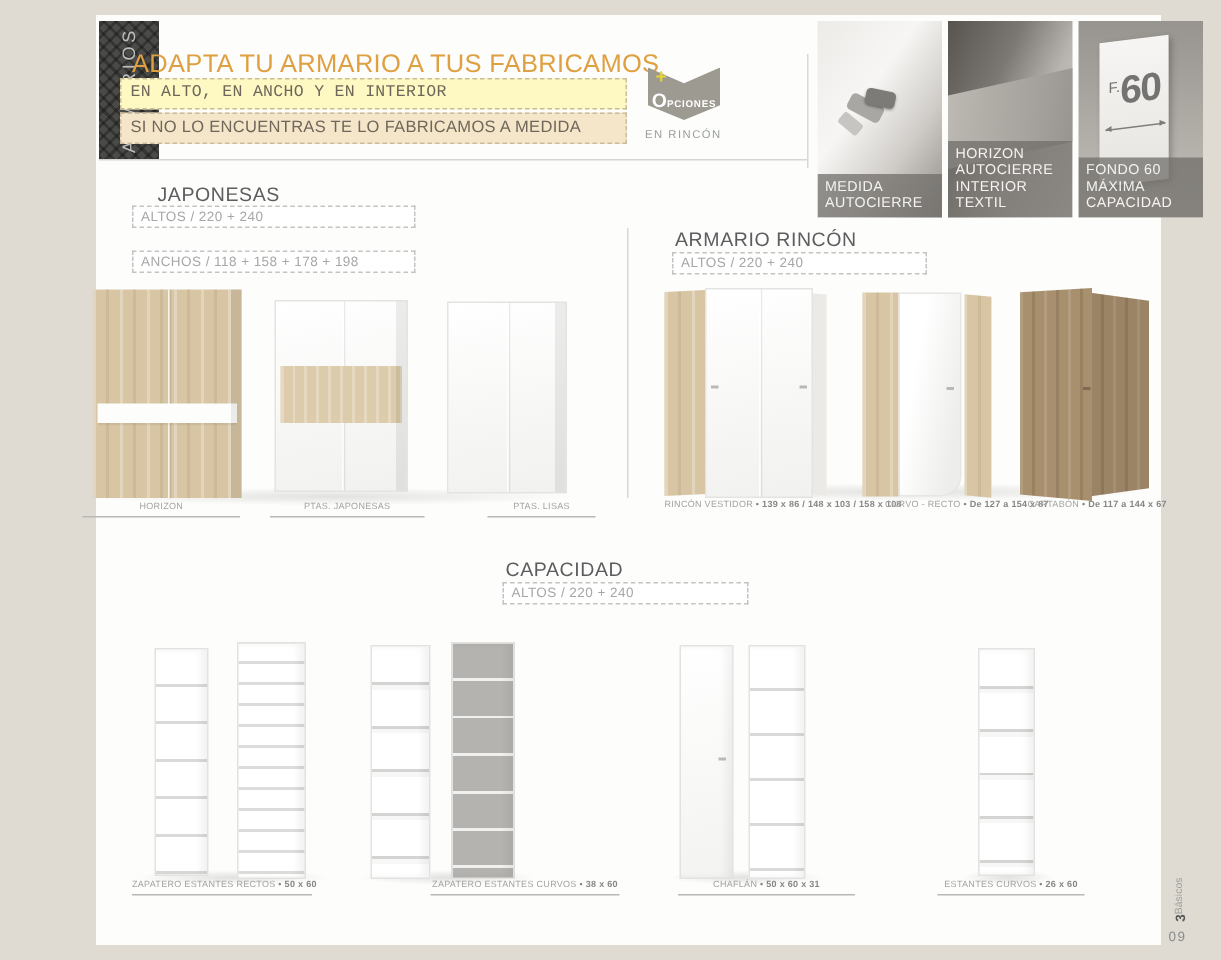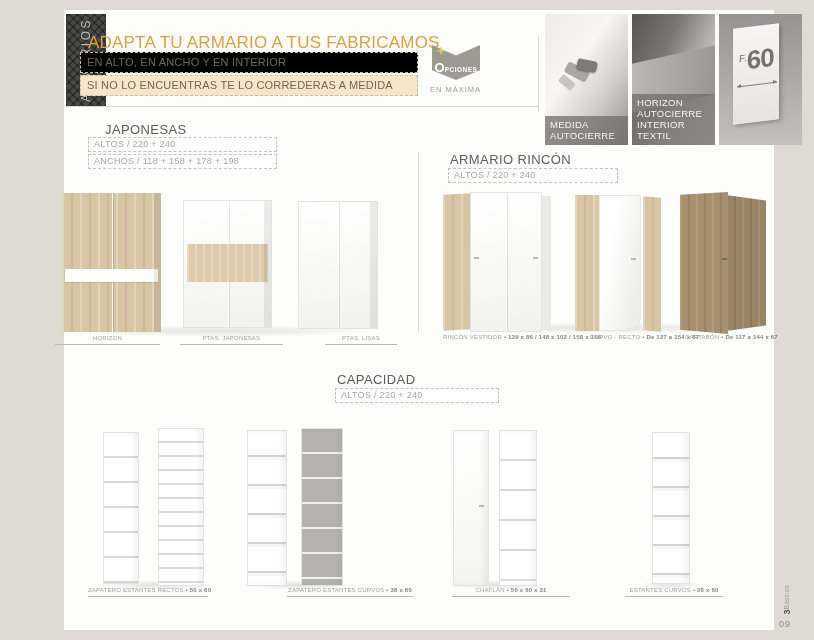--- a/index.html
+++ b/index.html
@@ -14,21 +14,21 @@
            repeating-linear-gradient(45deg, rgba(0,0,0,0.28) 0 2px, transparent 2px 6px),
            repeating-linear-gradient(-45deg, rgba(0,0,0,0.28) 0 2px, transparent 2px 6px);
          display:flex; align-items:center; justify-content:center; }
   .tab span { writing-mode:vertical-rl; transform:rotate(180deg); color:#bdbdbb;
               font-size:12px; letter-spacing:2.5px; }
 
   
   .headline { position:absolute; left:88px; top:33px; color:#dfa042; font-size:17px; letter-spacing:0.2px; }
   .bar { position:absolute; left:80px; width:338px; height:21px; border:1px dashed #c9bc9b;
          font-size:11px; color:#6e675a; line-height:19px; padding-left:6px; letter-spacing:0.2px; }
-  .bar1 { top:52px; background:#000000; }
+  .bar1 { top:52px; background:#fef9c3;font-family:Liberation Mono, monospace; }
   .bar2 { top:75px; background:#f5e6c9; }
   .hrule { position:absolute; left:66px; top:106px; width:472px; height:1px; background:#d6d6d2; }
 
   
   .opc { position:absolute; left:432px; top:45px; width:48px; height:35px; background:#9d9a92;
          clip-path:polygon(0 0, 50% 30%, 100% 0, 100% 72%, 50% 100%, 0 72%); }
   .opc-text { position:absolute; left:0; right:0; top:13px; text-align:center; color:#fff; white-space:nowrap; }
   .opc-text .big { font-size:13px; font-weight:bold; }
   .opc-text .rest { font-size:6.5px; font-weight:bold; letter-spacing:0.5px; }
   .opc-plus { position:absolute; left:437px; top:43px; color:#e5d435; font-size:13px; font-weight:bold; }
@@ -104,28 +104,28 @@
 <body>
 
 <div class="sheet"></div>
 
 <div class="tab">
   <span>ARMARIOS</span>
 </div>
 
 <div class="headline">ADAPTA TU ARMARIO A TUS FABRICAMOS</div>
 <div class="bar bar1">EN ALTO, EN ANCHO Y EN INTERIOR</div>
-<div class="bar bar2">SI NO LO ENCUENTRAS TE LO CORREDERAS A MEDIDA</div>
+<div class="bar bar2">SI NO LO ENCUENTRAS TE LO FABRICAMOS A MEDIDA</div>
 <div class="hrule"></div>
 
 <div class="opc">
   <div class="opc-text"><span class="big">O</span><span class="rest">PCIONES</span></div>
 </div>
 <div class="opc-plus">+</div>
-<div class="opc-sub">EN MÁXIMA</div>
+<div class="opc-sub">EN RINCÓN</div>
 <div class="vline-badge"></div>
 
 <div class="thumb th1">
   <div class="hinge-a"></div>
   <div class="hinge-b"></div>
   <div class="hinge-c"></div>
   <div class="th-cap">
     <div>MEDIDA</div>
     <div>AUTOCIERRE</div>
   </div>
@@ -135,25 +135,30 @@
   <div class="th-cap">
     <div>HORIZON</div>
     <div>AUTOCIERRE</div>
     <div>INTERIOR TEXTIL</div>
   </div>
 </div>
 <div class="thumb th3">
   <div class="panel60"></div>
   <div class="f60"><span class="pre">F.</span><span class="val">60</span></div>
   <div class="dimline"></div>
+  <div class="th-cap">
+    <div>FONDO 60</div>
+    <div>MÁXIMA</div>
+    <div>CAPACIDAD</div>
+  </div>
 </div>
 
 <div class="sec-title" style="left:105px; top:122px;">JAPONESAS</div>
 <div class="spec" style="left:88px; top:137px; width:189px; height:15px;">ALTOS / 220 + 240</div>
-<div class="spec" style="left:88px; top:154px; width:189px; height:15px;">ANCHOS / 118 + 158 + 178 + 198</div>
+<div class="spec" style="left:88px; top:167px; width:189px; height:15px;">ANCHOS / 118 + 158 + 178 + 198</div>
 
 <div class="floor-shadow" style="left:55px; top:325px; width:330px; height:12px;"></div>
 
 <div class="ward wood" style="left:62px; top:193px; width:99px; height:139px;">
   <div class="w-split"></div>
   <div class="w-band" style="top:76px;"></div>
   <div class="w-sideshade"></div>
 </div>
 <div class="ward w-white" style="left:183px; top:200px; width:89px; height:128px;">
   <div class="w-split"></div>

